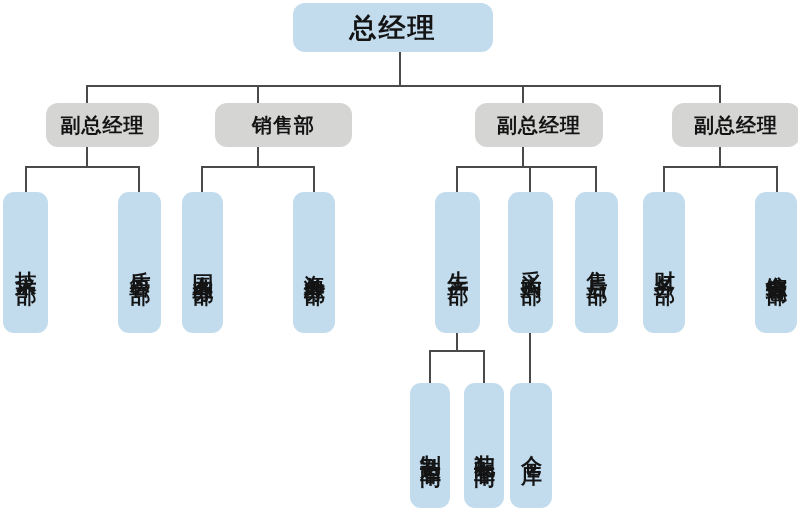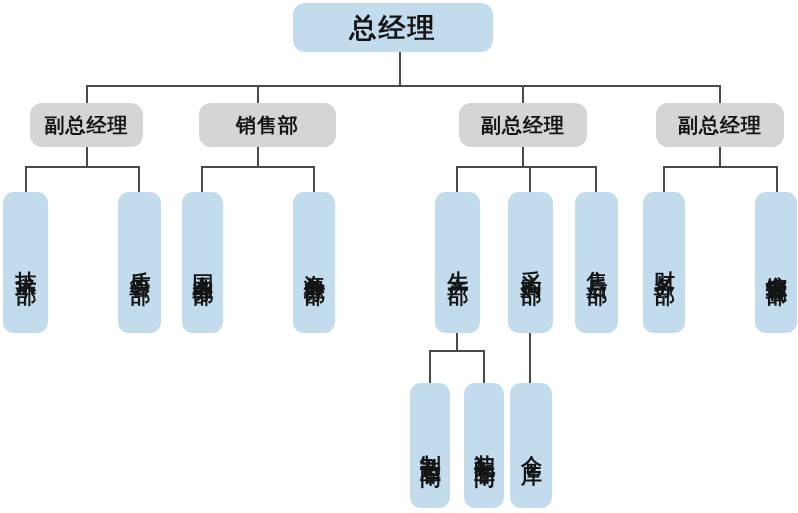--- a/index.html
+++ b/index.html
@@ -26,21 +26,21 @@
     display:flex;
     align-items:center;
     justify-content:center;
     font-weight:bold;
     color:var(--text);
     box-sizing:border-box;
     text-align:right;
     font-family:Liberation Serif, serif;
   }
   .blue{background:var(--blue);}
-  .gray{background:var(--gray);}
+  .gray{background:var(--gray);margin-left:16px;}
   .root-node{
     left:293px;top:3px;width:200px;height:49px;
     border-radius:12px;font-size:27px;letter-spacing:2px;
   }
   .l2{top:103px;height:44px;border-radius:12px;font-size:20px;letter-spacing:1px;}
   .l3{top:192px;height:141px;border-radius:11px;}
   .l4{top:383px;height:125px;border-radius:11px;}
   .vtext{
     writing-mode:vertical-rl;
     text-orientation:upright;

